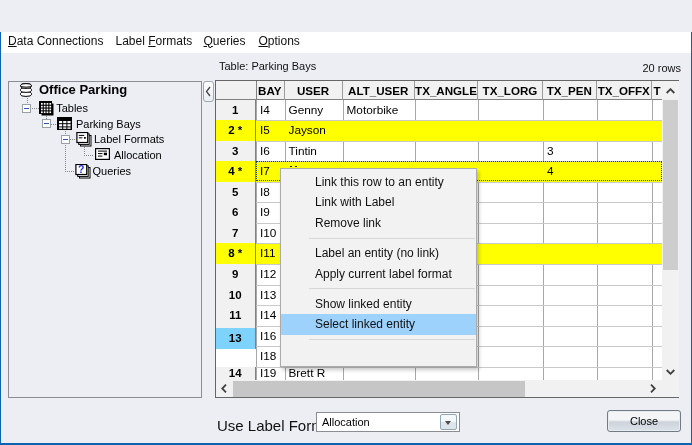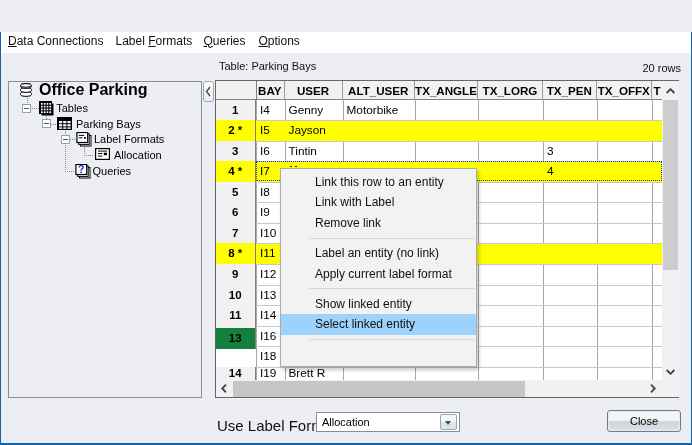--- a/index.html
+++ b/index.html
@@ -77,21 +77,21 @@
 <div class="tdoth" style="left:74.6px;top:72.5px;width:10.9px;"></div>
 <div class="tdoth" style="left:56.0px;top:89.0px;width:10.0px;"></div>
 <div class="ticon" style="left:9.5px;top:1.0px;"><svg width="14" height="15" viewBox="0 0 14 15">
           <g fill="#fff" stroke="#000" stroke-width="1">
             <path d="M1.5 10.4 a5.5 1.8 0 0 1 11 0 v1.2 a5.5 1.8 0 0 1 -11 0 z"></path>
             <path d="M1.5 6.4 a5.5 1.8 0 0 1 11 0 v1.2 a5.5 1.8 0 0 1 -11 0 z"></path>
             <path d="M1.5 2.4 a5.5 1.8 0 0 1 11 0 v1.2 a5.5 1.8 0 0 1 -11 0 z"></path>
             <ellipse cx="7" cy="2.4" rx="5.5" ry="1.8"></ellipse>
           </g>
         </svg></div>
-<div class="titem" style="left:30.0px;top:8.0px;font-weight:bold;font-size:16px;">Office Parking</div>
+<div class="titem" style="left:30.0px;top:8.0px;font-weight:bold;font-size:13px;">Office Parking</div>
 <div class="tbox" style="left:13.0px;top:21.5px;">
         <div></div>
       </div>
 <div class="ticon" style="left:29.5px;top:19.0px;"><svg width="15" height="15" viewBox="0 0 15 15">
           <rect x="2.5" y="2.5" width="12" height="12" fill="#000"></rect>
           <rect x="0.5" y="0.5" width="12" height="12" fill="#000" stroke="#000"></rect>
           <g fill="#fff">
 <rect x="2" y="2" width="1.7" height="1.7"></rect>
             <rect x="4.8" y="2" width="1.7" height="1.7"></rect>
             <rect x="7.6" y="2" width="1.7" height="1.7"></rect>
@@ -224,21 +224,21 @@
 <div class="rn" style="top:305.1px;height:20.6px;background:#f1f1f1;">
       <span style="line-height:20.6px;">11</span>
     </div>
 <div class="dr" style="top:305.1px;height:20.6px;background:#ffffff;z-index:1;"></div>
 <div class="cell" style="left:260.0px;top:305.1px;height:20.6px;line-height:20.6px;">I14</div>
 <div class="rn" style="top:325.6px;height:20.6px;background:#f1f1f1;">
       <span style="line-height:20.6px;">12</span>
     </div>
 <div class="dr" style="top:325.6px;height:20.6px;background:#ffffff;z-index:1;"></div>
 <div class="cell" style="left:260.0px;top:325.6px;height:20.6px;line-height:20.6px;">I16</div>
-<div class="rn" style="top:328px;height:20.6px;background:#15803d;">
+<div class="rn" style="top:328px;height:20.6px;background:#7dd3fc;">
       <span style="line-height:20.6px;">13</span>
     </div>
 <div class="dr" style="top:346.2px;height:20.6px;background:#ffffff;z-index:1;"></div>
 <div class="cell" style="left:260.0px;top:346.2px;height:20.6px;line-height:20.6px;">I18</div>
 <div class="rn" style="top:366.8px;height:13.2px;background:#f1f1f1;">
       <span style="line-height:13.2px;">14</span>
     </div>
 <div class="dr" style="top:366.8px;height:13.2px;background:#ffffff;z-index:1;"></div>
 <div class="cell" style="left:260.0px;top:366.8px;height:13.2px;line-height:13.2px;">I19</div>
 <div class="cell" style="left:288.5px;top:366.8px;height:13.2px;line-height:13.2px;">Brett R</div>

